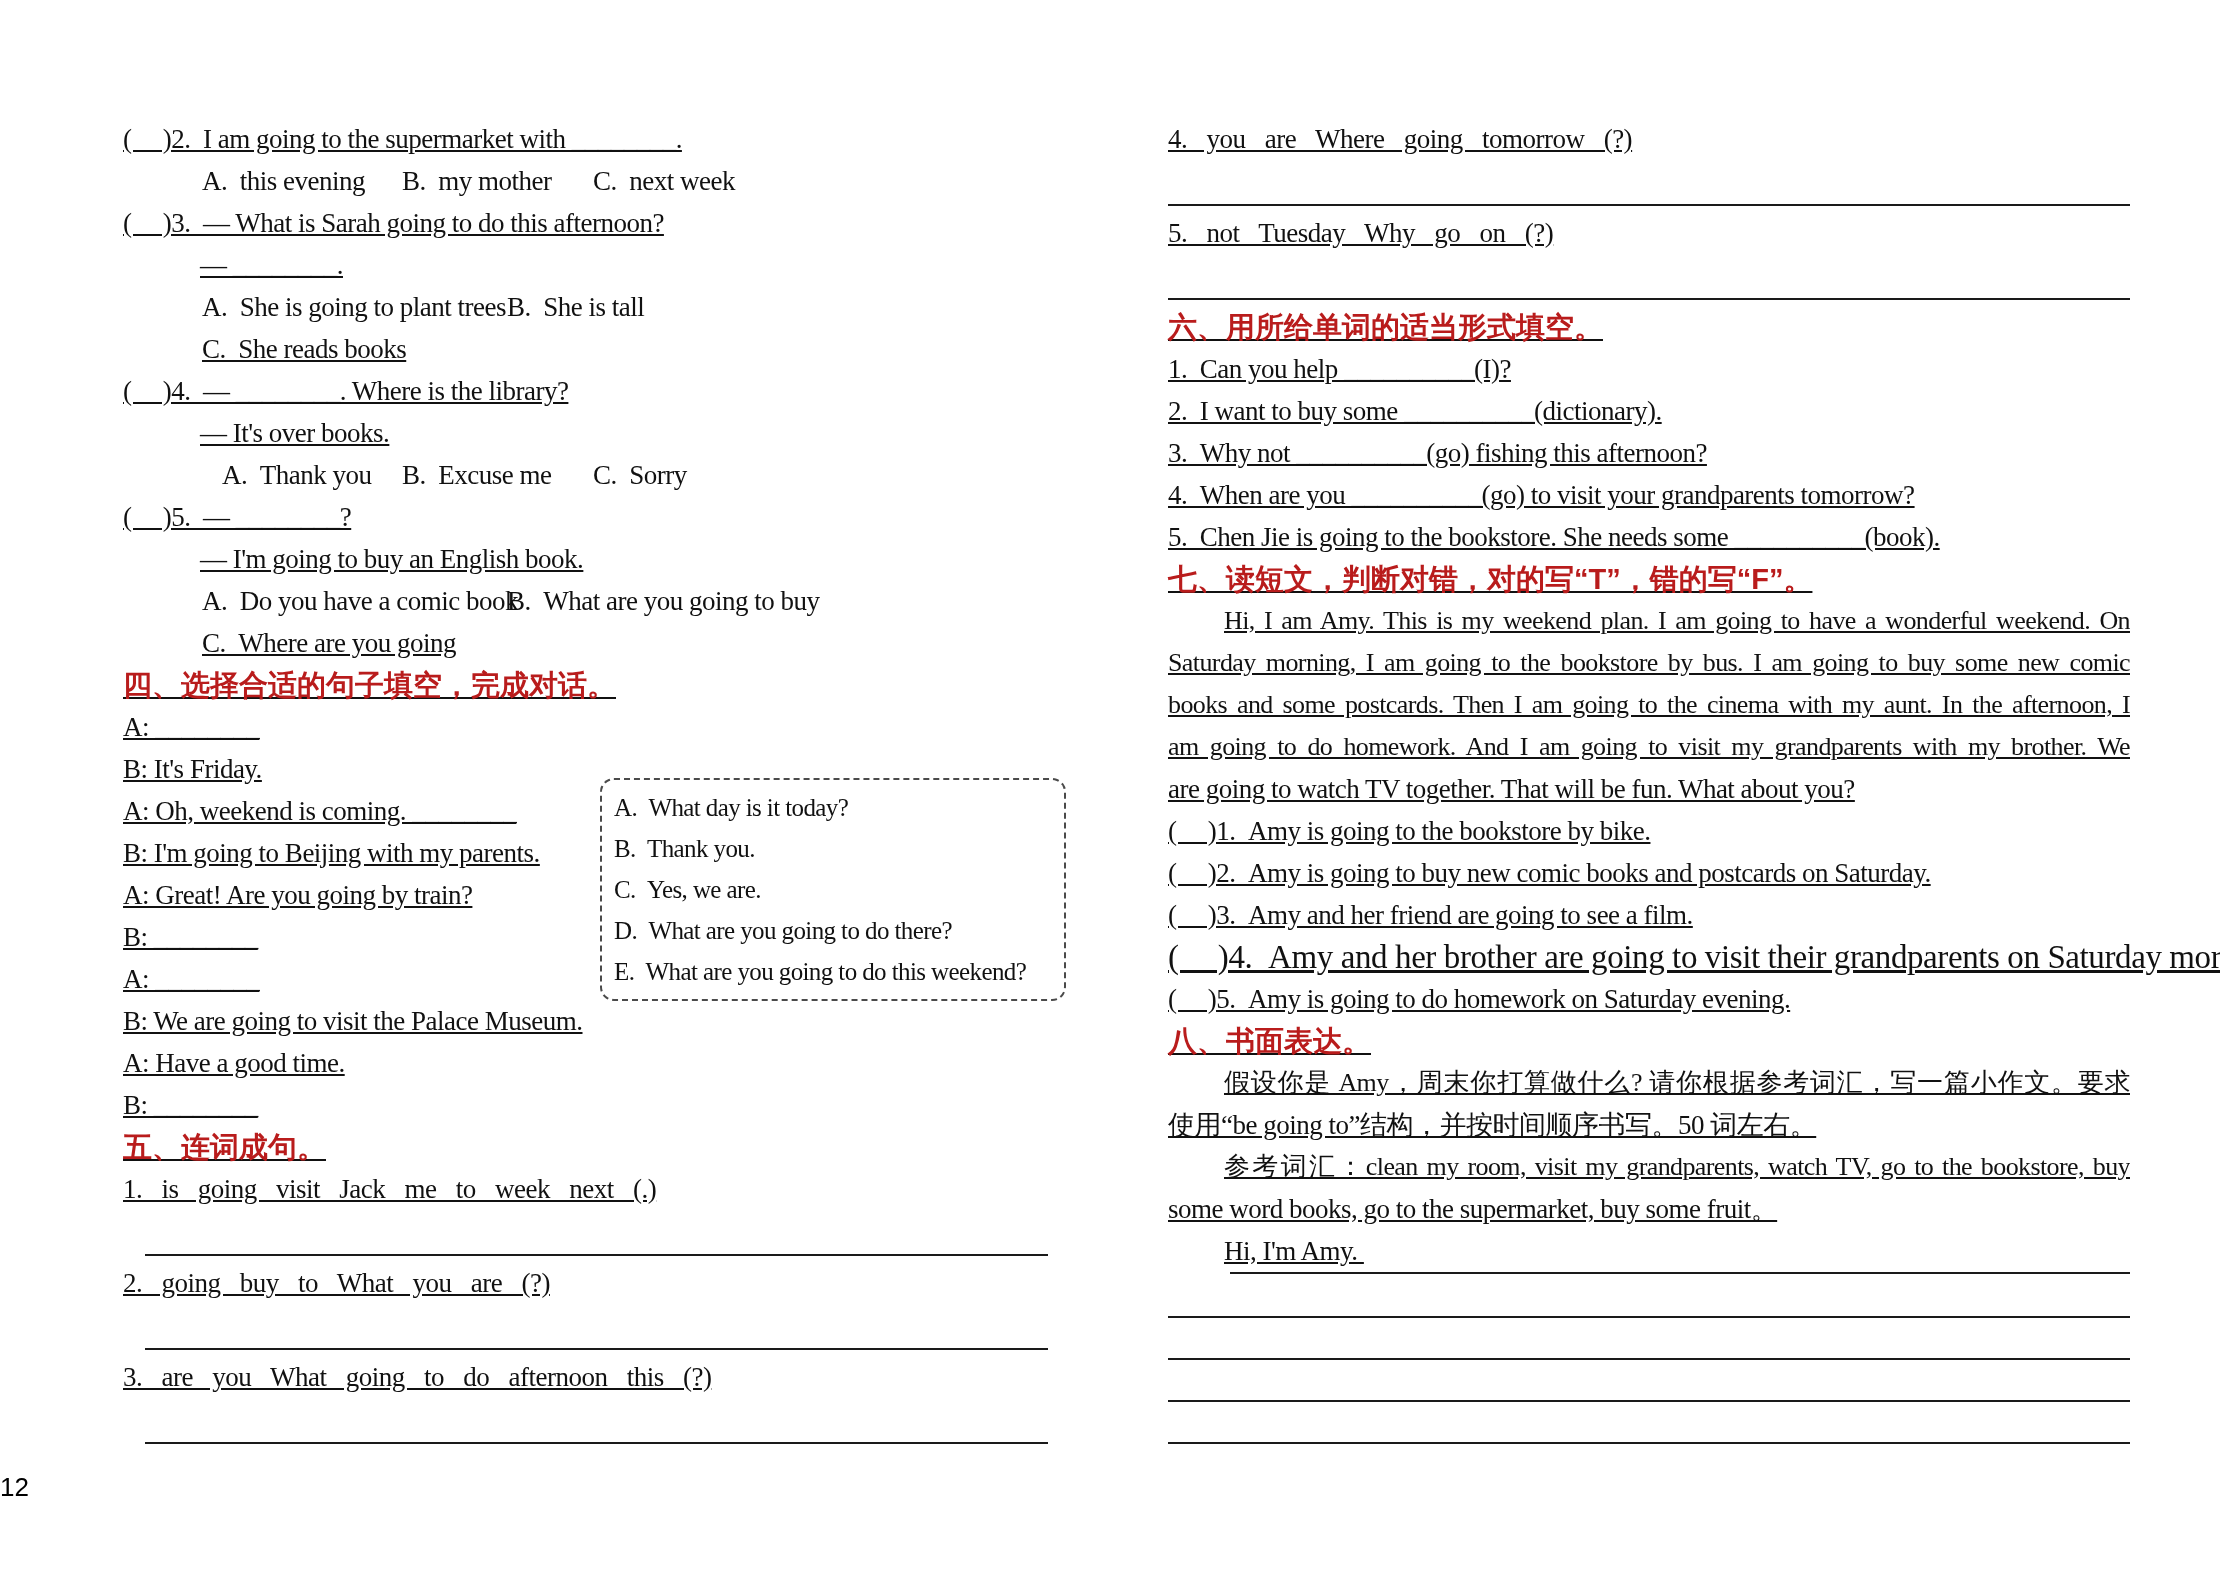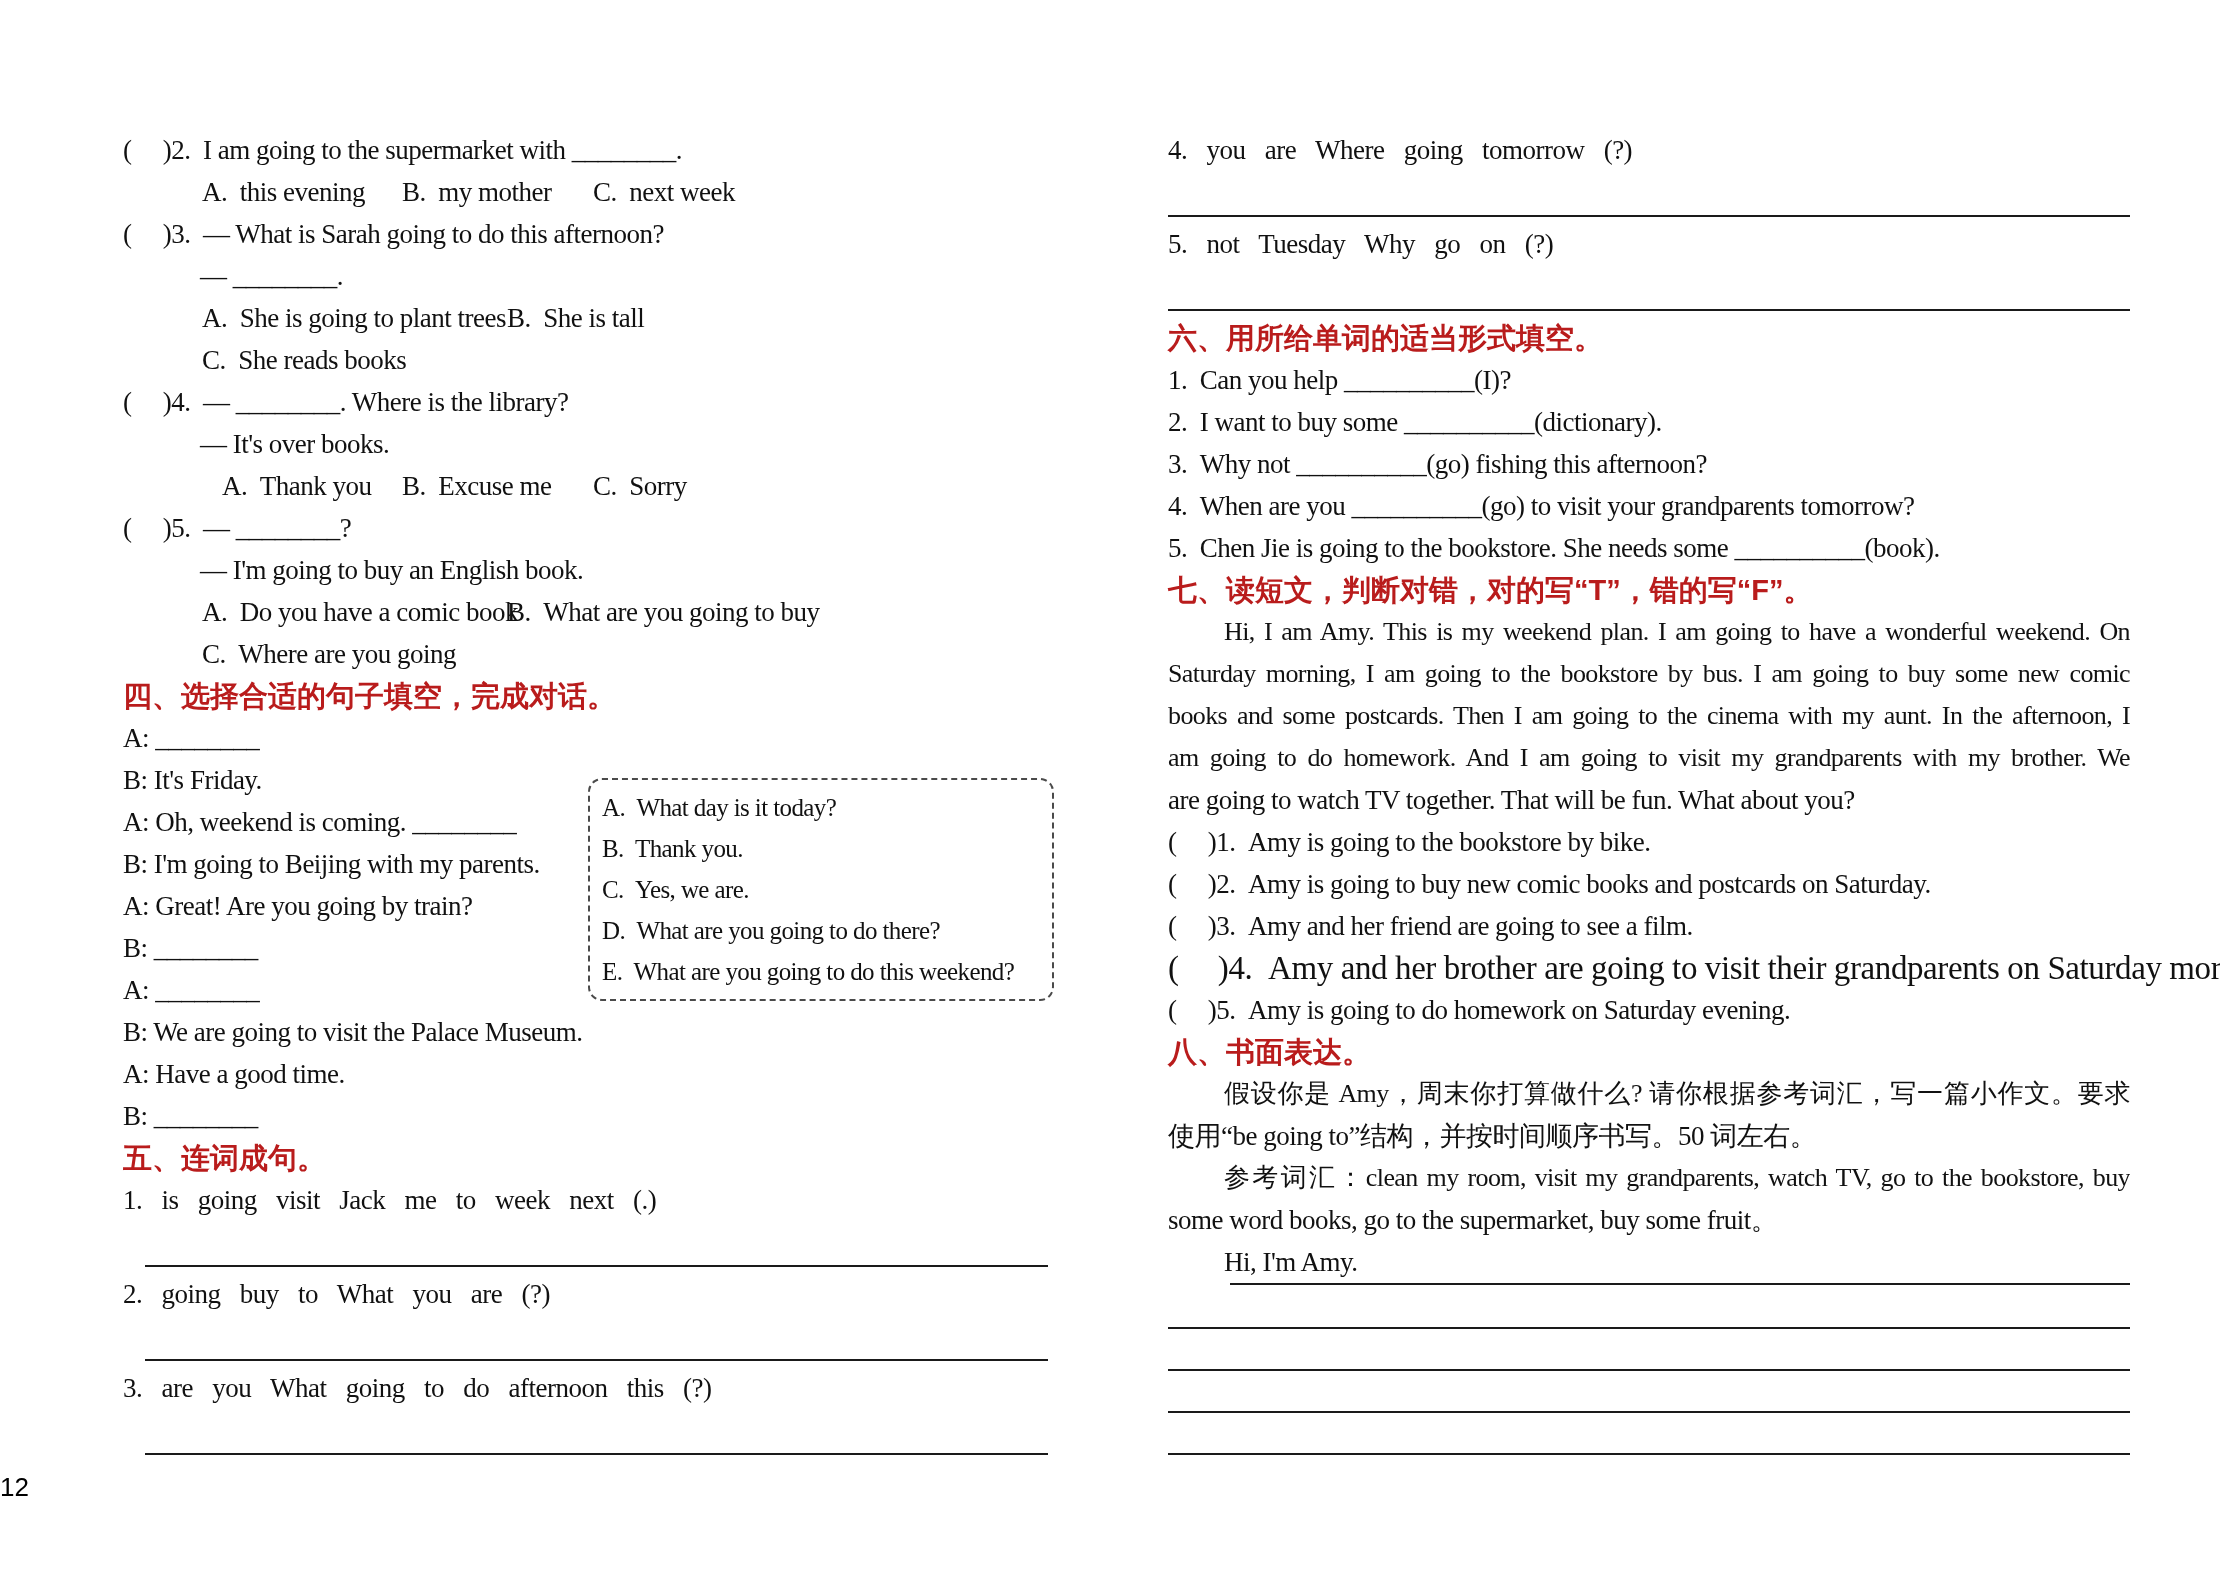--- a/index.html
+++ b/index.html
@@ -1,35 +1,35 @@
 <!DOCTYPE html>
 <html><head>
 <meta charset="utf-8">
 <style>
   html,body{margin:0;padding:0;background:#e8e8e8;}
   .page{position:relative;width:2220px;height:1571px;background:#ffffff;
         font-family:"Liberation Serif",serif;color:#111;overflow:hidden;}
-  .col{position:absolute;top:129px;}
+  .col{position:absolute;top:118px;text-decoration:underline;}
   #col-left{left:123px;width:925px;}
   #col-right{left:1168px;width:962px;}
   .ln{position:relative;height:42px;line-height:42px;font-size:27px;
       letter-spacing:-0.5px;white-space:nowrap;}
   .ln span{position:absolute;top:0;line-height:42px;}
   .h{font-family:"Liberation Sans",sans-serif;font-weight:bold;color:#b91c1c;
      font-size:29px;letter-spacing:0;}
   .rule .rl{position:absolute;left:0;right:0;bottom:6px;border-bottom:2px solid #1a1a1a;}
   .ws{word-spacing:13px;}
   .tight{font-size:33px;letter-spacing:-0.4px;}
   .just{text-align:justify;text-align-last:justify;white-space:normal;
         font-size:26px;letter-spacing:-0.6px;overflow:hidden;}
   .fill{display:flex;white-space:nowrap;flex-direction:column;}
   .fill .fl{flex:1;position:relative;border-bottom:2px solid #1a1a1a;
             margin-bottom:8px;margin-left:6px;}
   .fill span{position:relative;}
-  .sbox{position:absolute;left:588px;top:778px;width:466px;box-sizing:border-box;
+  .sbox{position:absolute;left:600px;top:778px;width:466px;box-sizing:border-box;
         padding:7px 12px;border:2px dashed #4a4a4a;border-radius:14px;background:#fff;}
   .sbox .ln{height:41px;line-height:41px;font-size:25px;letter-spacing:-0.6px;}
   .pageno{position:absolute;left:0;right:0;top:1472px;text-align:left;
           font-size:26px;font-family:"Liberation Sans",sans-serif;color:#000000;}
 </style>
 </head>
 <body>
 
 <div class="page">
   <div class="col" id="col-left">

